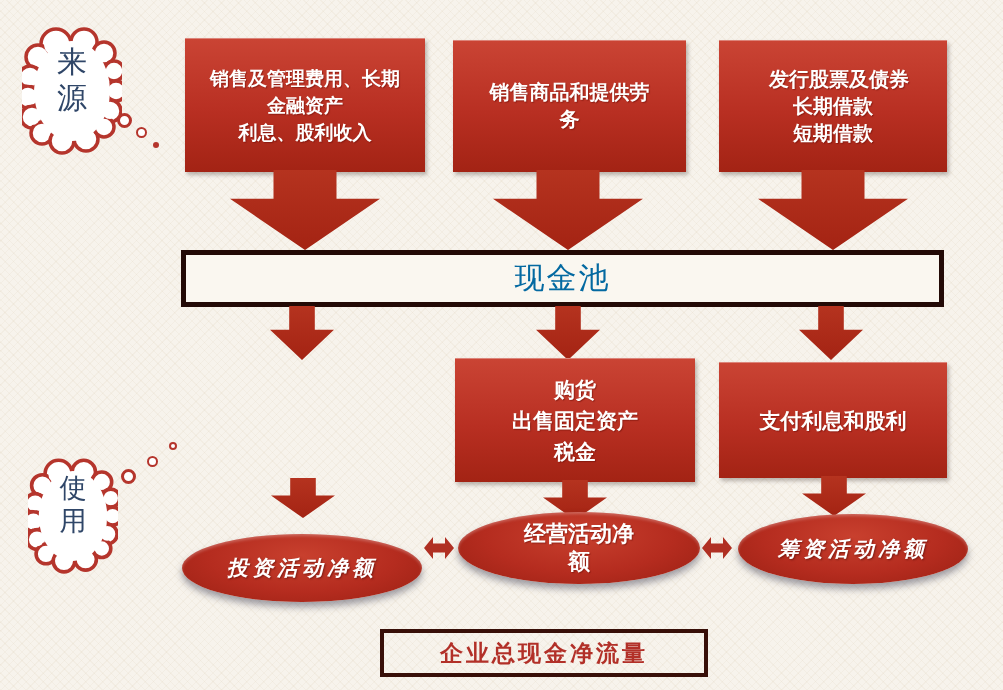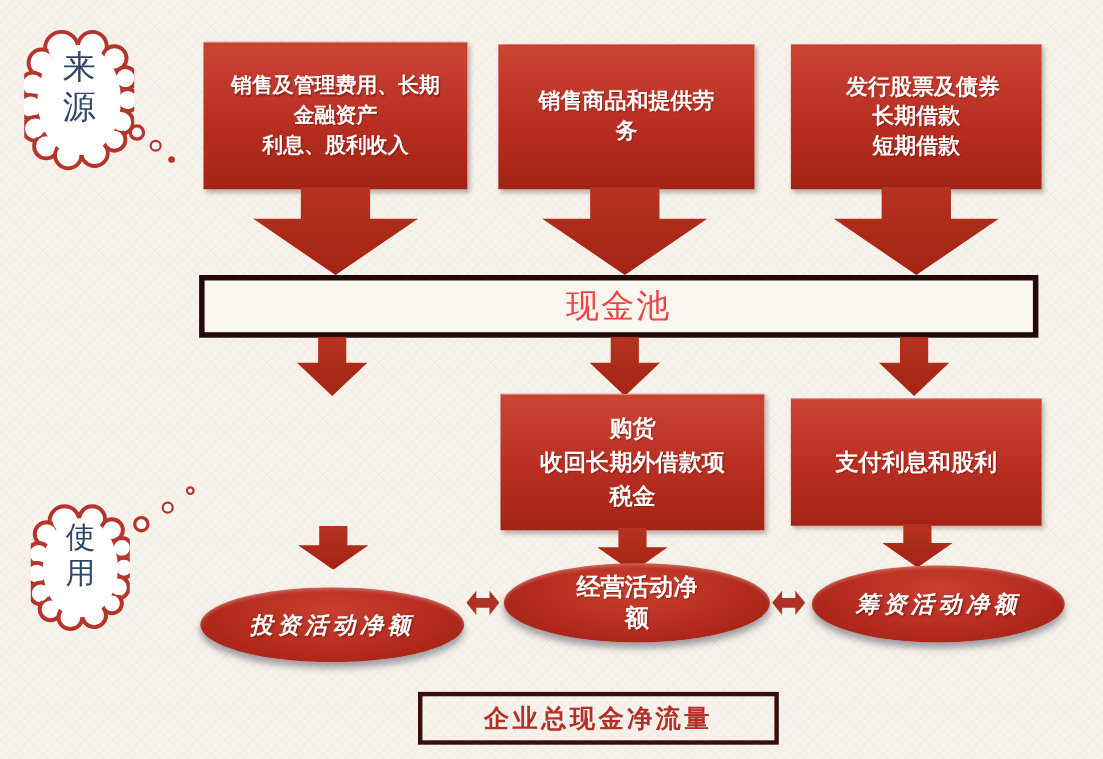--- a/index.html
+++ b/index.html
@@ -43,21 +43,21 @@
     filter:drop-shadow(1px 2px 1px rgba(110,110,110,.6));
   }
 
   
   .pool{
     left:181px;top:250px;width:763px;height:57px;
     background:#faf7f0;border:5px solid #230a06;box-sizing:border-box;
     display:flex;align-items:center;justify-content:center;
   }
   .pool-label{
-    font-family:"Liberation Serif",serif;font-size:30px;color:#ef4444;letter-spacing:2px;
+    font-family:"Liberation Serif",serif;font-size:30px;color:#0369a1;letter-spacing:2px;
   }
 
   
   .oval{
     border-radius:50%;
     background:radial-gradient(ellipse at 50% 32%, #c8402e 0%, #b52c1f 55%, #9a2013 100%);
     box-shadow:0 5px 7px rgba(70,70,90,.5), inset 0 2px 3px rgba(255,255,255,.25);
     color:#fff;display:flex;flex-direction:column;justify-content:center;align-items:center;text-align:center;
   }
   .oval .script{
@@ -159,21 +159,21 @@
   <div class="abs pool">
     <span class="pool-label">现金池</span>
   </div>
 
   <div class="abs arrow-down-small" style="left:270px;top:306px;"></div>
   <div class="abs arrow-down-small" style="left:536px;top:306px;"></div>
   <div class="abs arrow-down-small" style="left:799px;top:306px;"></div>
 
   <div class="abs rbox lowbox" style="left:455px;top:358px;width:240px;height:124px;">
     <div class="ln">购货</div>
-    <div class="ln">收回长期外借款项</div>
+    <div class="ln">出售固定资产</div>
     <div class="ln">税金</div>
   </div>
   <div class="abs rbox lowbox" style="left:719px;top:362px;width:228px;height:116px;">
     <div class="ln">支付利息和股利</div>
   </div>
 
   <svg class="abs" style="left:28px;top:458px;" width="90" height="118" viewBox="0 0 100 130">
     <g fill="#ffffff" stroke="#b5352c" stroke-width="4">
       <circle cx="34" cy="17" r="15"></circle>
         <circle cx="62" cy="15" r="13"></circle>

